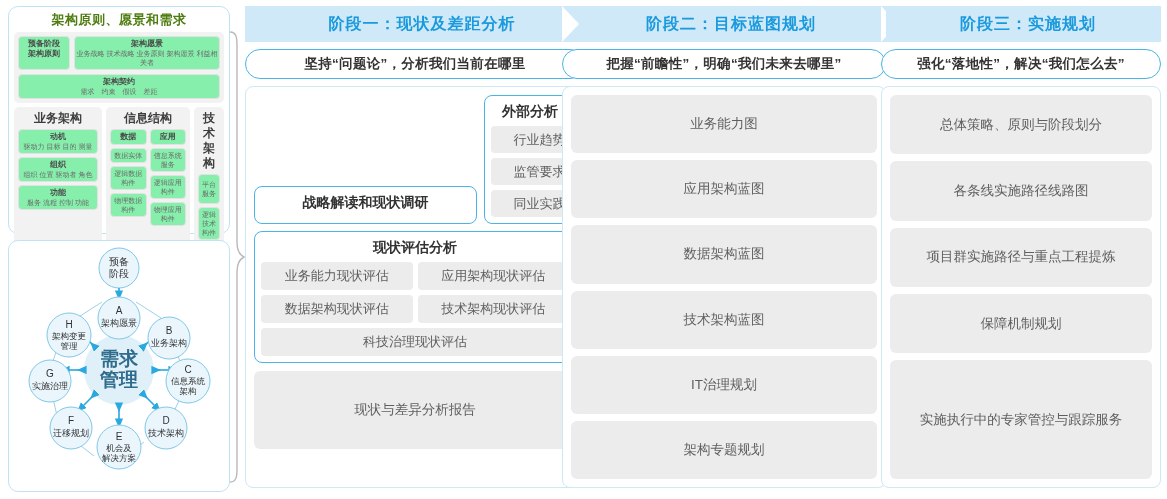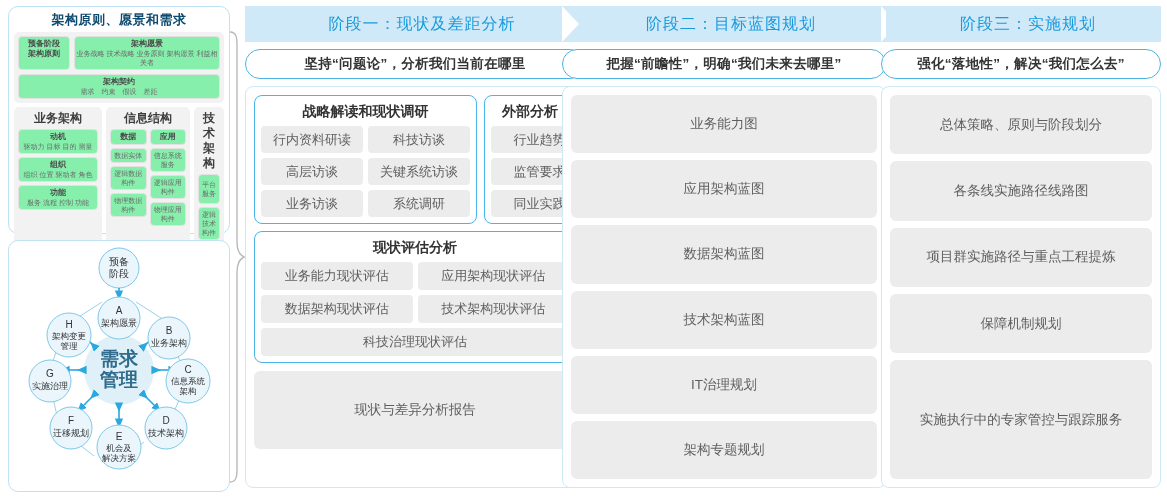--- a/index.html
+++ b/index.html
@@ -19,21 +19,21 @@
     background: #ffffff; padding: 5px;
   }
   #togaf-panel { height: 228px; }
   #adm-panel { margin-top: 6px; height: 252px; position: relative; }
 
   .lgroup {
     background: #f2f2f2; border-radius: 5px; padding: 4px;
     margin-bottom: 4px;
   }
   .ltitle {
-    text-align: center; font-weight: bold; color: #0c4a6e;
+    text-align: center; font-weight: bold; color: #4d7c0f;
     font-size: 13px; line-height: 16px; letter-spacing: .5px;
   }
   .lbox {
     background: #86efac; border: 1px solid #e2e2e2; border-radius: 4px;
     text-align: center; color: #595959; padding: 2px 1px;
   }
   .lbox .bt { font-weight: bold; font-size: 8px; line-height: 10px; color: #4a4a4a; }
   .lbox .bs { font-size: 7px; line-height: 9px; color: #6b6b6b; }
 
   .row-prep { display: flex; gap: 4px; }
@@ -84,21 +84,21 @@
     border-bottom: 18px solid transparent; border-left: 17px solid #cfe9f8;
     z-index: 3;
   }
   .banner.notch::before {
     content: ""; position: absolute; left: 0; top: 0;
     width: 0; height: 0; border-top: 18px solid transparent;
     border-bottom: 18px solid transparent; border-left: 17px solid #ffffff;
     z-index: 2;
   }
   .banner-text {
-    font-size: 16px; font-weight: normal; color: #1a9adc; letter-spacing: 1px;
+    font-size: 16px; font-weight: bold; color: #1a9adc; letter-spacing: 1px;
     padding-left: 14px;
   }
 
   .subtitle {
     margin-top: 7px; height: 30px; border: 1.5px solid #4ab4e6;
     border-radius: 15px; background: #fff;
     display: flex; align-items: center; justify-content: center;
     font-size: 13.5px; font-weight: bold; color: #333; letter-spacing: .3px;
   }
 
@@ -342,28 +342,20 @@
   <div class="phase" id="phase1">
     <div class="banner chev">
       <span class="banner-text">阶段一：现状及差距分析</span>
     </div>
     <div class="subtitle">坚持“问题论”，分析我们当前在哪里</div>
     <div class="pbody">
 
       <div id="p1-top">
         <div class="card" id="p1-strategy">
           <div class="card-title">战略解读和现状调研</div>
-          <div class="grid2">
-            <div class="chip">行内资料研读</div>
-            <div class="chip">科技访谈</div>
-            <div class="chip">高层访谈</div>
-            <div class="chip">关键系统访谈</div>
-            <div class="chip">业务访谈</div>
-            <div class="chip">系统调研</div>
-          </div>
         </div>
 
         <div class="card" id="p1-external">
           <div class="card-title">外部分析</div>
           <div class="grid1">
             <div class="chip">行业趋势</div>
             <div class="chip">监管要求</div>
             <div class="chip">同业实践</div>
           </div>
         </div>

